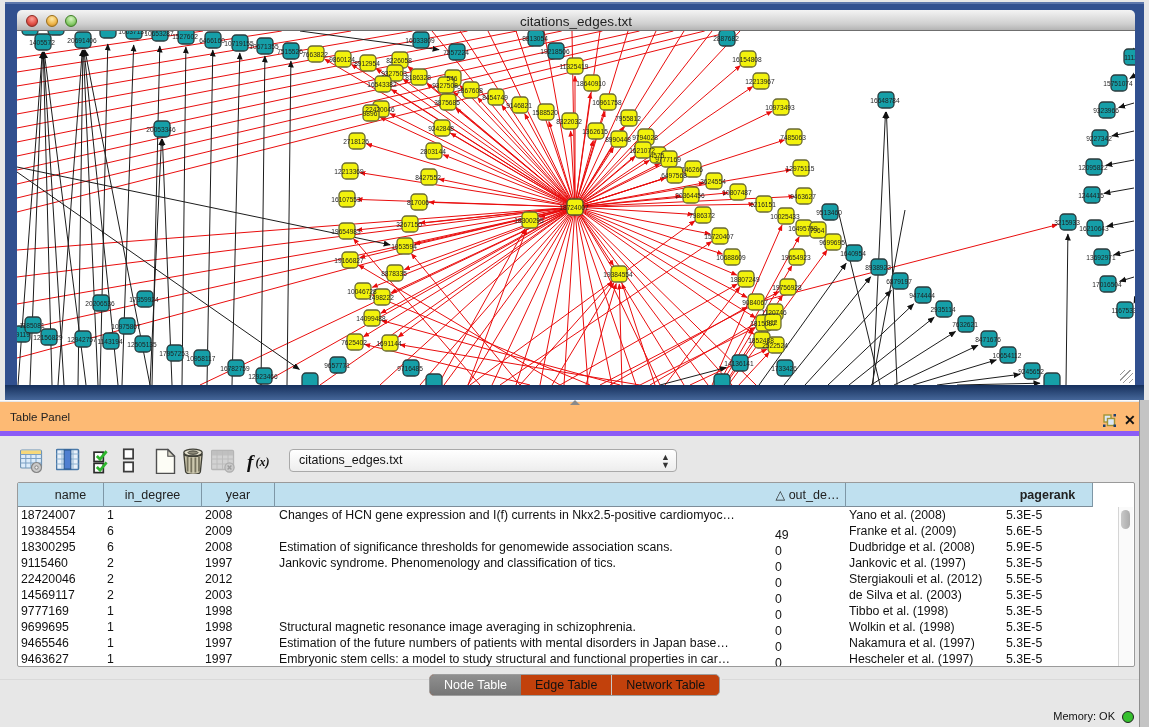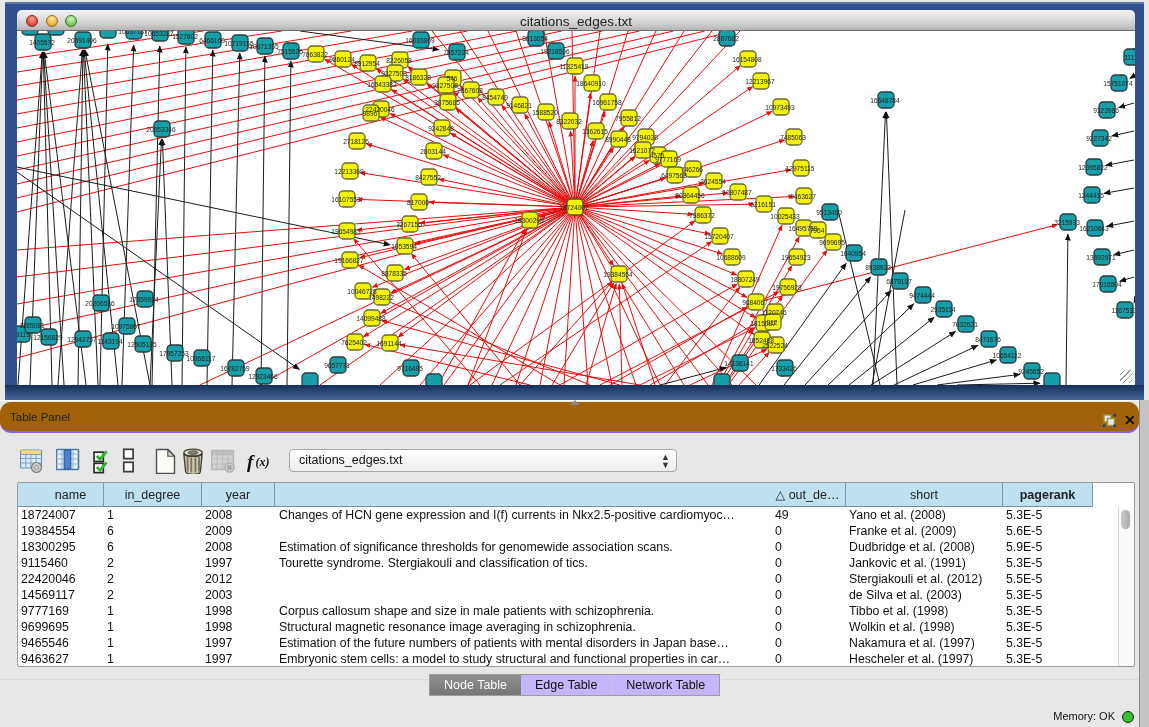--- a/index.html
+++ b/index.html
@@ -17,21 +17,21 @@
 #b1{left:9px;background:radial-gradient(circle at 50% 30%,#fba29a,#e4544a 55%,#a62c24);border:1px solid #8e2720;box-sizing:border-box;}
 #b2{left:29px;background:radial-gradient(circle at 50% 30%,#fde9a8,#f0b94e 55%,#bf7d1e);border:1px solid #9a6d17;box-sizing:border-box;}
 #b3{left:48px;background:radial-gradient(circle at 50% 30%,#d7f3c3,#8ed070 55%,#4d9a2e);border:1px solid #3f7d26;box-sizing:border-box;}
 #canvas{position:absolute;left:0;top:21px;width:1118px;height:354px;background:#fff;}
 .re{stroke:#e90d0d;stroke-width:1;}
 .be{stroke:#1c1c1c;stroke-width:1;}
 .nl{font-family:"Liberation Sans",sans-serif;font-size:6.6px;fill:#1f1f1f;text-anchor:middle;}
 #grip{position:absolute;right:2px;bottom:2px;width:13px;height:13px;
  background:repeating-linear-gradient(135deg,transparent 0 3px,#999 3px 4px);}
 #panel{position:absolute;left:0;top:400px;width:1139px;height:327px;background:#e7e7e7;border-top:1px solid #fbfbfb;}
-#phead{position:absolute;left:0;top:1px;width:100%;height:29px;background:#a16207;border-bottom:2px solid #8b5cf6;border-radius:11px;}
+#phead{position:absolute;left:0;top:1px;width:100%;height:29px;background:#fdba74;border-bottom:5px solid #8b5cf6;}
 #phead .pt{position:absolute;left:10px;top:15px;transform:translateY(-50%);font-size:11.5px;color:#222;}
 #float{position:absolute;left:1103px;top:12px;width:13px;height:13px;}
 #xbtn{position:absolute;left:1124px;top:10px;font-size:14px;font-weight:bold;color:#111;}
 #combo{position:absolute;left:289px;top:449px;width:388px;height:23px;background:linear-gradient(#ffffff,#ededed);
  border:1px solid #a9a9a9;border-radius:4px;box-sizing:border-box;font-size:12.5px;color:#111;
  line-height:21px;padding-left:9px;}
 #combo .ud{position:absolute;right:6px;top:3px;font-size:9px;color:#333;line-height:8px;text-align:center;}
 #tablebox{position:absolute;left:17px;top:482px;width:1118px;height:185px;background:#fff;
  border:1px solid #9a9a9a;border-radius:2px;box-sizing:border-box;}
 #thead{position:absolute;left:0;top:0;width:1075px;height:24px;background:#bfe0ef;
@@ -39,27 +39,27 @@
 #thead div{position:absolute;top:0;height:24px;line-height:24px;text-align:center;
  font-size:12.5px;color:#222;border-right:1px solid #7e97a6;box-sizing:border-box;}
 #tbody{position:absolute;left:0;top:24px;width:1103px;height:159px;overflow:hidden;
  font-size:12.3px;color:#111;}
 .tr{position:relative;height:16px;line-height:16px;white-space:nowrap;}
 .tr div{position:absolute;top:0;overflow:hidden;}
 .c0{left:3px;width:83px;}
 .c1{left:89px;width:95px;}
 .c2{left:187px;width:70px;}
 .c3{left:261px;width:492px;}
-.c4{left:757px;width:74px;}
+.c4{left:757px;width:74px;margin-top:20px;}
 .c5{left:831px;width:155px;}
 .c6{left:988px;width:100px;}
 #vscroll{position:absolute;right:1px;top:24px;width:14px;height:159px;background:#fafafa;border-left:1px solid #d5d5d5;}
 #vthumb{position:absolute;left:2px;top:3px;width:9px;height:19px;background:linear-gradient(90deg,#c9c9c9,#ababab);border-radius:5px;}
-#tabs{position:absolute;left:429px;top:674px;height:20px;border:1px solid #9d9d9d;border-radius:0;
- overflow:hidden;display:flex;background:#c4b5fd;}
+#tabs{position:absolute;left:429px;top:674px;height:20px;border:1px solid #9d9d9d;border-radius:5px;
+ overflow:hidden;display:flex;background:#c2410c;}
 #tabs div{height:20px;line-height:20px;font-size:12.5px;padding:0 14px;color:#111;}
 #tabs .sel{background:linear-gradient(#8f8f8f,#767676);color:#fff;}
 #tabs .sep{border-left:1px solid #c8c8c8;padding:0;width:0;}
 .hline{position:absolute;top:679px;height:1px;background:#d9d9d9;}
 #mem{position:absolute;right:34px;top:710px;font-size:11px;color:#111;}
 #memdot{position:absolute;right:15px;top:711px;width:12px;height:12px;border-radius:50%;
  background:#36c02e;border:1.5px solid #222;box-sizing:border-box;}
 #rightedge{position:absolute;right:0;top:400px;width:10px;height:327px;background:#c4c4c4;border-left:1px solid #8e8e8e;box-sizing:border-box;}
 .icon{position:absolute;top:448px;width:24px;height:26px;}
 </style></head>
@@ -599,21 +599,20 @@
     <text x="0" y="19.5" font-family="Liberation Serif,serif" font-style="italic" font-weight="bold" font-size="19" fill="#0d0d0d">f</text>
     <text x="8.5" y="18" font-family="Liberation Serif,serif" font-style="italic" font-weight="bold" font-size="12" fill="#0d0d0d">(x)</text>
   </svg>
 <div id="combo">citations_edges.txt<div class="ud">▲<br>▼</div></div>
 <div id="tablebox">
  <div id="thead">
   <div style="left:0;width:86px;padding-left:20px;">name</div>
   <div style="left:86px;width:98px;">in_degree</div>
   <div style="left:184px;width:73px;">year</div>
   <div style="left:752px;width:76px;">△ out_de…</div>
-  <div style="left:828px;width:157px;">short</div>
   <div style="left:985px;width:90px;border-right:1px solid #7e97a6;font-weight:bold;">pagerank</div>
  </div>
  <div id="tbody">
 <div class="tr">
         <div class="c0">18724007</div>
         <div class="c1">1</div>
         <div class="c2">2008</div>
         <div class="c3">Changes of HCN gene expression and I(f) currents in Nkx2.5-positive cardiomyoc…</div>
         <div class="c4">49</div>
         <div class="c5">Yano et al. (2008)</div>
@@ -633,23 +632,23 @@
         <div class="c2">2008</div>
         <div class="c3">Estimation of significance thresholds for genomewide association scans.</div>
         <div class="c4">0</div>
         <div class="c5">Dudbridge et al. (2008)</div>
         <div class="c6">5.9E-5</div>
       </div>
 <div class="tr">
         <div class="c0">9115460</div>
         <div class="c1">2</div>
         <div class="c2">1997</div>
-        <div class="c3">Tourette syndrome. Stergiakouli and classification of tics.</div>
-        <div class="c4">0</div>
-        <div class="c5">Jankovic et al. (1991)</div>
+        <div class="c3">Jankovic syndrome. Phenomenology and classification of tics.</div>
+        <div class="c4">0</div>
+        <div class="c5">Jankovic et al. (1997)</div>
         <div class="c6">5.3E-5</div>
       </div>
 <div class="tr">
         <div class="c0">22420046</div>
         <div class="c1">2</div>
         <div class="c2">2012</div>
         <div class="c4">0</div>
         <div class="c5">Stergiakouli et al. (2012)</div>
         <div class="c6">5.5E-5</div>
       </div>
@@ -658,21 +657,20 @@
         <div class="c1">2</div>
         <div class="c2">2003</div>
         <div class="c4">0</div>
         <div class="c5">de Silva et al. (2003)</div>
         <div class="c6">5.3E-5</div>
       </div>
 <div class="tr">
         <div class="c0">9777169</div>
         <div class="c1">1</div>
         <div class="c2">1998</div>
-        <div class="c3">Corpus callosum shape and size in male patients with schizophrenia.</div>
         <div class="c4">0</div>
         <div class="c5">Tibbo et al. (1998)</div>
         <div class="c6">5.3E-5</div>
       </div>
 <div class="tr">
         <div class="c0">9699695</div>
         <div class="c1">1</div>
         <div class="c2">1998</div>
         <div class="c3">Structural magnetic resonance image averaging in schizophrenia.</div>
         <div class="c4">0</div>

